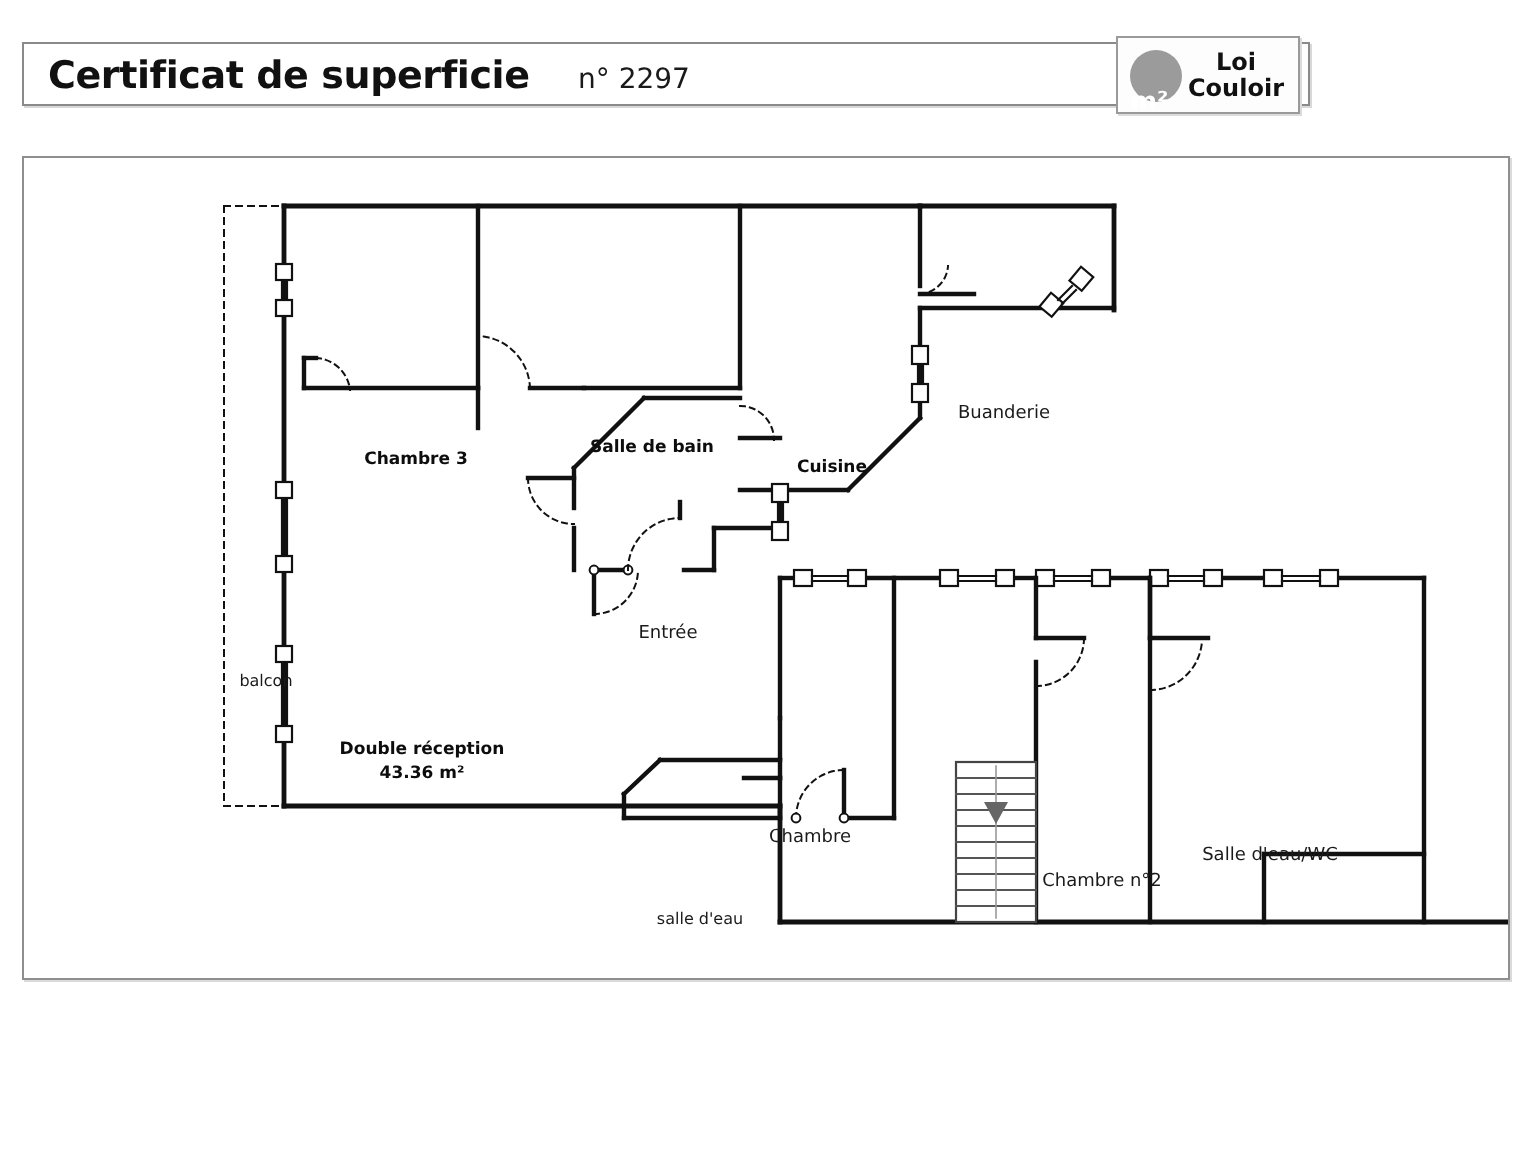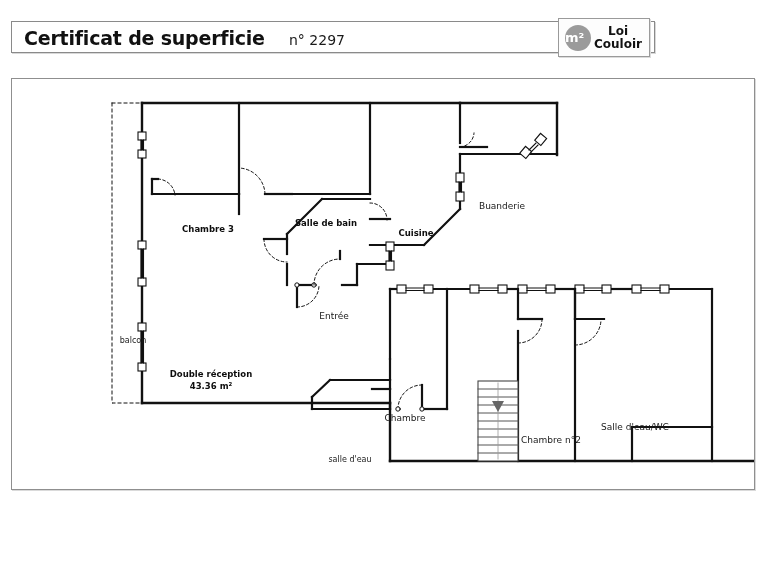--- a/index.html
+++ b/index.html
@@ -65,21 +65,21 @@
     width: 26px;
     height: 26px;
     border-radius: 50%;
     background: #9b9b9b;
     margin-left: 6px;
     flex: 0 0 auto;
     position: relative;
   }
   #logo-circle span {
     position: absolute;
-    left: 0; right: 0; top: 3px;
+    left: 0; right: 0; top: 17px;
     color: #ffffff;
     font-size: 13px;
     font-weight: bold;
     line-height: 20px;
   }
   #logo-text {
     flex: 1 1 auto;
     text-align: center;
     font-size: 12px;
     font-weight: bold;

